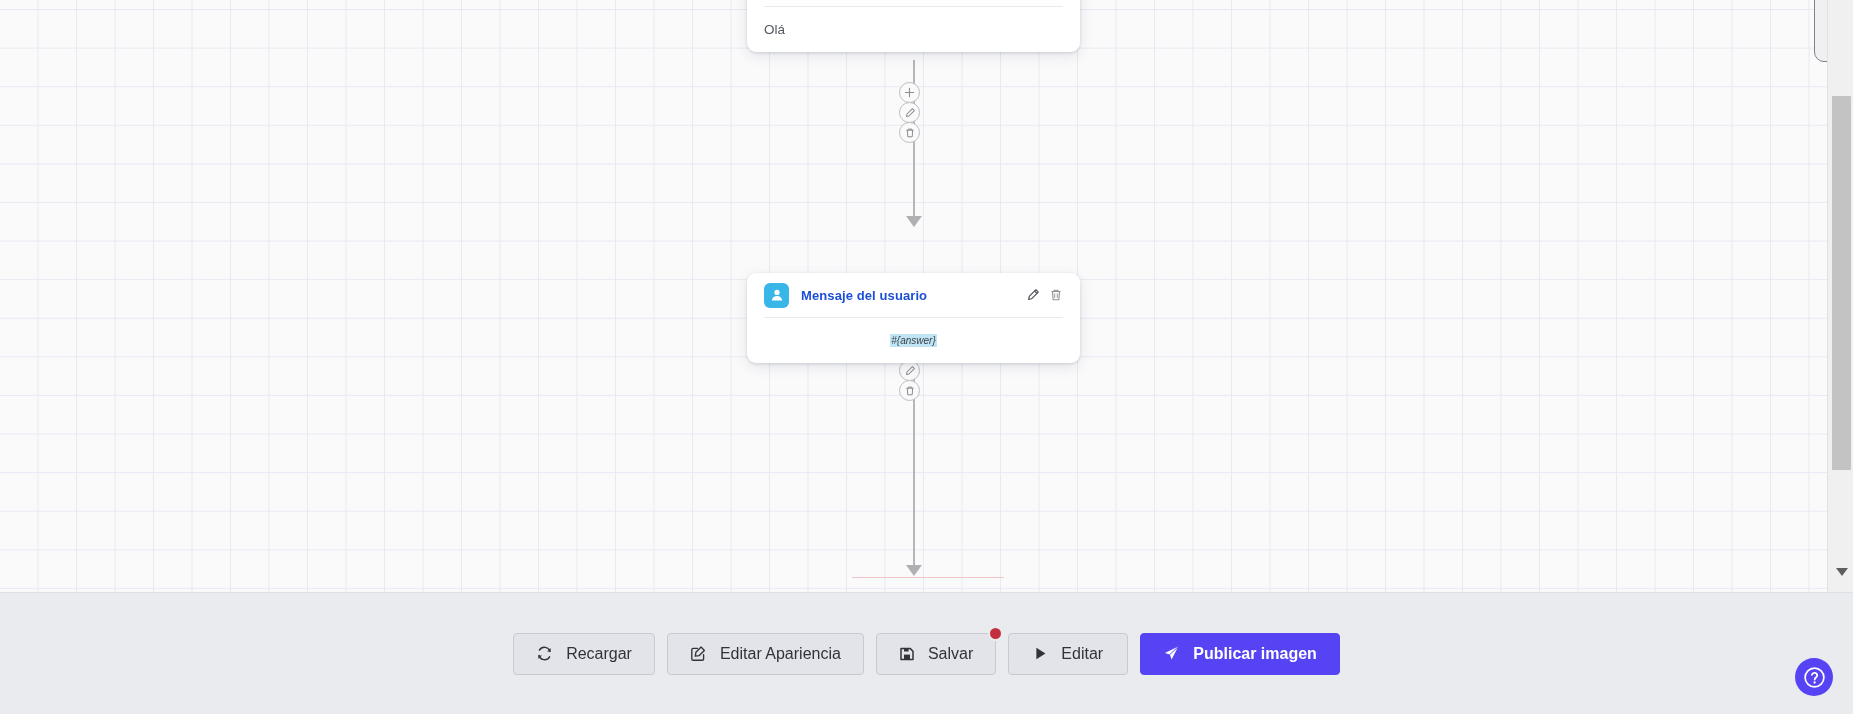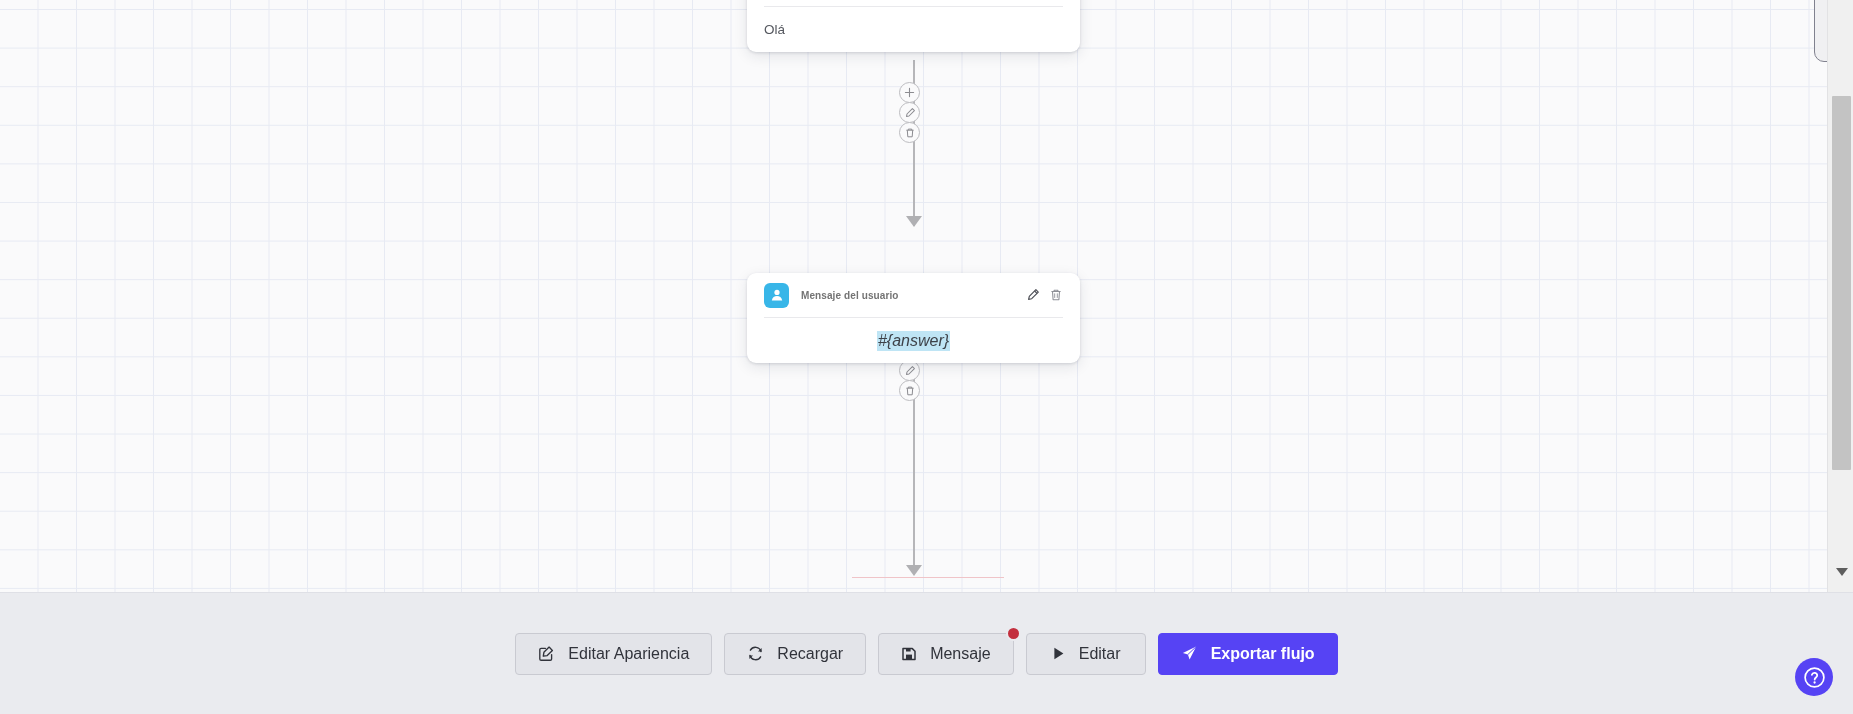--- a/index.html
+++ b/index.html
@@ -60,44 +60,44 @@
   }
   .node-badge {
     width: 25px; height: 25px;
     border-radius: 6px;
     flex: 0 0 auto;
     display: flex; align-items: center; justify-content: center;
   }
   .badge-user { background: #38b6e8; }
   .node-title {
     margin-left: 12px;
-    font-size: 10px;
+    font-size: 13px;
     font-weight: bold;
-    color: #737373;
+    color: #1d4ed8;
     letter-spacing: .1px;
     flex: 1 1 auto;
     white-space: nowrap;
   }
   .head-actions { display: flex; align-items: center; gap: 9px; flex: 0 0 auto; }
   .icon-btn { display: flex; align-items: center; justify-content: center; cursor: pointer; }
 
   .node-body {
     min-height: 45px;
     display: flex;
     align-items: center;
     font-size: 13.5px;
     color: #55585f;
   }
   .body-left   { justify-content: flex-start; }
   .body-center { justify-content: center; }
   .var-token {
     background: #bfe5f5;
     color: #3d4148;
     font-style: italic;
-    font-size: 16px;
+    font-size: 10px;
     padding: 1px 1px;
     white-space: nowrap;
   }
 
   
   #node-system { left: 747px; top: -38px; }
   #node-user   { left: 747px; top: 273px; }
 
   
   .conn {
@@ -317,59 +317,59 @@
 
   <div class="vscroll">
     <div class="vscroll-thumb"></div>
     <div class="vscroll-arrow"></div>
   </div>
 
   <div class="toolbar">
 
     <div class="tbtn">
       <svg width="17" height="17" viewBox="0 0 17 17">
-        <path d="M13.6 9.6v4.3a1.3 1.3 0 0 1-1.3 1.3H3.1a1.3 1.3 0 0 1-1.3-1.3V4.7a1.3 1.3 0 0 1 1.3-1.3h4.3" fill="none" stroke="#31333b" stroke-width="1.35" stroke-linecap="round"></path>
-        <path d="M11.1 2.1l3.3 3.3-5.2 5.2-3.9.6.6-3.9z" fill="none" stroke="#31333b" stroke-width="1.35" stroke-linejoin="round"></path>
-      </svg>
-      <span>Editar Apariencia</span>
-    </div>
-
-    <div class="tbtn">
-      <svg width="17" height="17" viewBox="0 0 17 17">
         <path d="M14 6.5A5.8 5.8 0 0 0 3.4 5.2" fill="none" stroke="#31333b" stroke-width="1.4" stroke-linecap="round"></path>
         <path d="M3 10.5a5.8 5.8 0 0 0 10.6 1.3" fill="none" stroke="#31333b" stroke-width="1.4" stroke-linecap="round"></path>
         <path d="M14.6 3v3.6h-3.6z" fill="#31333b"></path>
         <path d="M2.4 14V10.4h3.6z" fill="#31333b"></path>
       </svg>
       <span>Recargar</span>
+    </div>
+
+    <div class="tbtn">
+      <svg width="17" height="17" viewBox="0 0 17 17">
+        <path d="M13.6 9.6v4.3a1.3 1.3 0 0 1-1.3 1.3H3.1a1.3 1.3 0 0 1-1.3-1.3V4.7a1.3 1.3 0 0 1 1.3-1.3h4.3" fill="none" stroke="#31333b" stroke-width="1.35" stroke-linecap="round"></path>
+        <path d="M11.1 2.1l3.3 3.3-5.2 5.2-3.9.6.6-3.9z" fill="none" stroke="#31333b" stroke-width="1.35" stroke-linejoin="round"></path>
+      </svg>
+      <span>Editar Apariencia</span>
     </div>
 
     <div class="tbtn">
       <span class="dot"></span>
       <svg width="16" height="16" viewBox="0 0 16 16">
         <path d="M2 2.6h9.3L14 5.3v8.1H2z" fill="none" stroke="#31333b" stroke-width="1.5" stroke-linejoin="round"></path>
         <rect x="5" y="8.6" width="6" height="4.8" fill="#31333b"></rect>
         <rect x="5" y="2.6" width="4.6" height="2.9" fill="#31333b"></rect>
       </svg>
-      <span>Mensaje</span>
+      <span>Salvar</span>
     </div>
 
     <div class="tbtn">
       <svg width="15" height="15" viewBox="0 0 15 15">
         <path d="M3.4 1.8l9 5.7-9 5.7z" fill="#31333b"></path>
       </svg>
       <span>Editar</span>
     </div>
 
     <div class="tbtn primary">
       <svg width="17" height="17" viewBox="0 0 17 17">
         <path d="M15.2 1.6L1.9 7.9l5 1.6 1.7 5z" fill="#ffffff"></path>
         <path d="M15.2 1.6L6.9 9.5" fill="none" stroke="#5643f4" stroke-width="1"></path>
       </svg>
-      <span>Exportar flujo</span>
+      <span>Publicar imagen</span>
     </div>
 
   </div>
 
   <div class="help-fab">
     <svg width="25" height="25" viewBox="0 0 25 25">
       <circle cx="12.5" cy="12.5" r="9.4" fill="none" stroke="#ffffff" stroke-width="1.7"></circle>
       <path d="M9.9 9.8a2.7 2.7 0 0 1 5.3.8c0 1.8-2.5 2.1-2.5 3.9" fill="none" stroke="#ffffff" stroke-width="1.8" stroke-linecap="round"></path>
       <circle cx="12.6" cy="17.5" r="1.15" fill="#ffffff"></circle>
     </svg>

